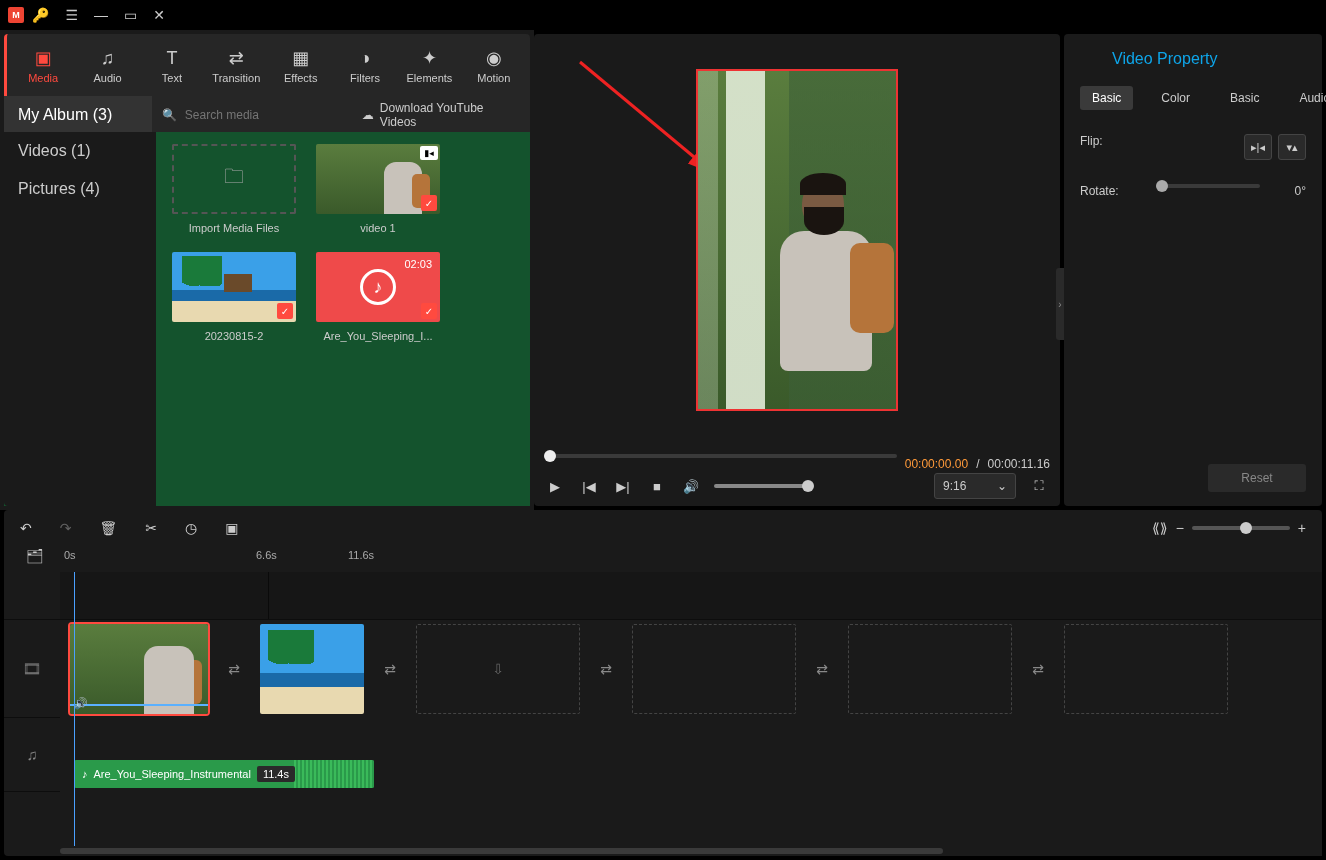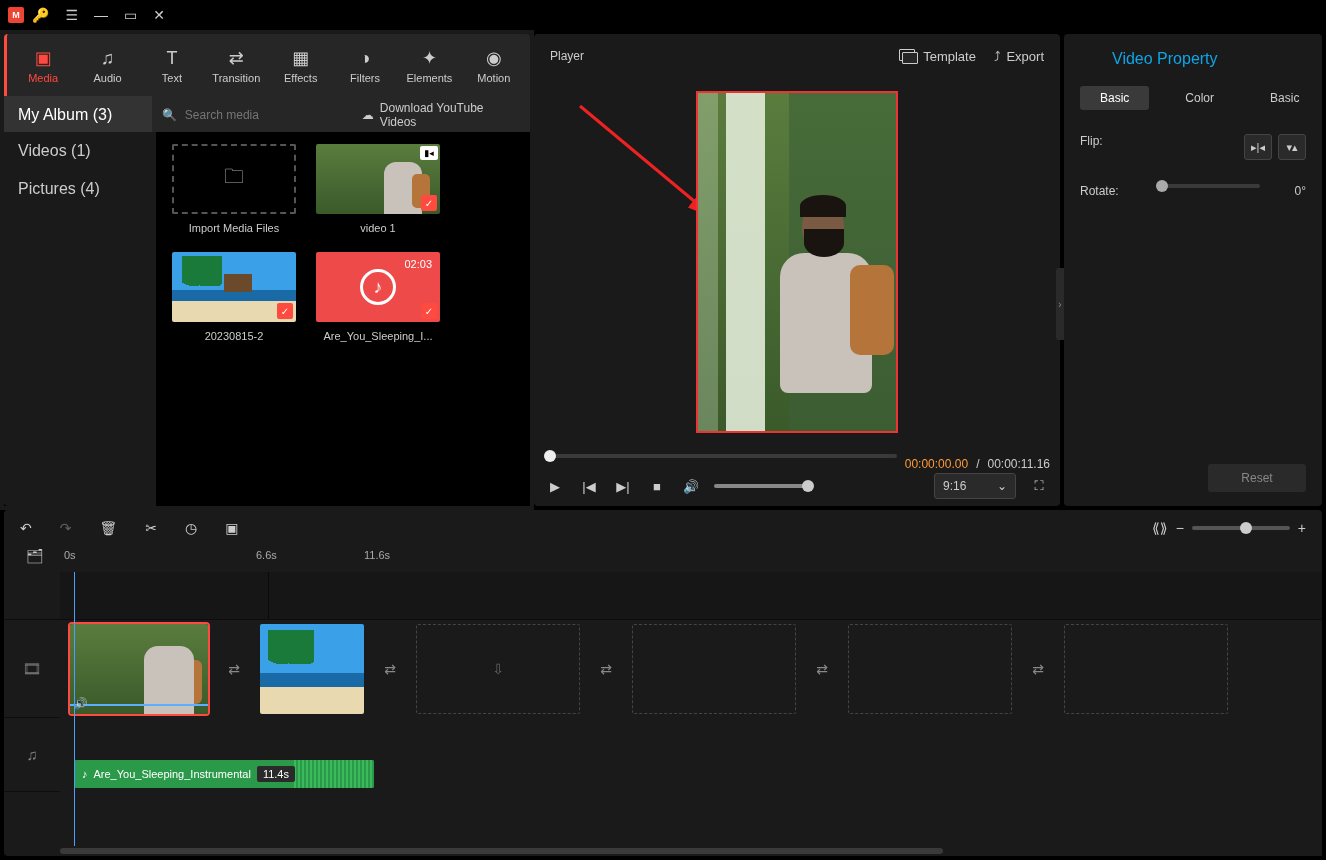--- a/index.html
+++ b/index.html
@@ -18,21 +18,21 @@
 .ribbon-item.active { color:#ff4a3f; }
 .ribbon-item .ric { font-size:18px; height:20px; display:flex; align-items:center; justify-content:center;}
 .ribbon-item .rlabel { font-size:11px; }
 .media-row { height:34px; display:flex; align-items:center; margin:0 4px;}
 .sidebar { width:152px; background:#1a1a1a; border-radius:0 0 0 4px;}
 .sidebar-item { padding:10px 14px; font-size:16px; color:#ccc; cursor:pointer;}
 .sidebar-item.active { background:#333; color:#fff;}
 .search-bar { flex:1; background:#262626; height:34px; display:flex; align-items:center; padding:0 10px; color:#888;}
 .search-bar input { background:transparent; border:none; color:#ccc; outline:none; font-size:12px; margin-left:8px; flex:1;}
 .dl-btn { background:#262626; height:34px; display:flex; align-items:center; padding:0 12px; gap:6px; color:#ccc; font-size:12px; cursor:pointer;}
-.media-body { display:flex; flex:1; margin:0 4px 4px 4px; background:#000000;}
+.media-body { display:flex; flex:1; margin:0 4px 4px 4px; background:#14532d;}
 .media-grid { flex:1; padding:12px 6px; display:flex; flex-wrap:wrap; align-content:flex-start; gap:0;}
 .media-item { width:140px; margin:0 2px 18px 2px; display:flex; flex-direction:column; align-items:center; gap:8px;}
 .thumb { width:124px; height:70px; border-radius:2px; position:relative; background:#333;}
 .thumb.import { border:2px dashed #555; background:transparent; display:flex; align-items:center; justify-content:center; color:#aaa; font-size:20px;}
 .thumb-badge { position:absolute; bottom:3px; right:3px; width:16px; height:16px; background:#ff4a3f; border-radius:2px; display:flex; align-items:center; justify-content:center; color:#fff; font-size:10px;}
 .thumb-cam { position:absolute; top:2px; right:2px; width:18px; height:14px; background:#fff; border-radius:2px; display:flex; align-items:center; justify-content:center; font-size:9px; color:#000;}
 .thumb-dur { position:absolute; top:6px; right:8px; font-size:11px; color:#fff;}
 .media-label { font-size:11px; color:#ccc; text-align:center; max-width:124px; overflow:hidden; text-overflow:ellipsis; white-space:nowrap;}
 .audio-thumb { background:#ef4a4a; display:flex; align-items:center; justify-content:center;}
 .audio-thumb .note { width:36px; height:36px; border:3px solid #fff; border-radius:50%; display:flex; align-items:center; justify-content:center; color:#fff; font-size:18px;}
@@ -58,21 +58,21 @@
 .pp-time { font-size:12px;margin-top:15px;}
 .pp-cur { color:#ff9a3a;}
 .player-controls { height:40px; display:flex; align-items:center; padding:0 10px; gap:12px;}
 .pc-btn { width:22px; height:22px; display:flex; align-items:center; justify-content:center; color:#ccc; cursor:pointer; font-size:13px;}
 .vol-track { width:94px; height:4px; background:#888; border-radius:2px; position:relative;}
 .vol-track::after{content:"";position:absolute;right:-6px;top:-4px;width:12px;height:12px;background:#ccc;border-radius:50%;}
 .aspect-sel { margin-left:auto; width:82px; height:26px; background:#2a2a2a; border:1px solid #444; border-radius:3px; display:flex; align-items:center; padding:0 8px; font-size:12px; color:#ccc; justify-content:space-between;}
 .right-panel { width:258px; background:#1a1a1a; margin:4px 4px 4px 0; border-radius:4px; padding:16px 16px 0 16px; position:relative;}
 .right-panel h3 { font-size:16px; font-weight:normal; color:#0ea5e9; margin-bottom:18px;margin-left:32px;}
 .prop-tabs { display:flex; gap:16px; margin-bottom:24px;}
-.prop-tab { font-size:12px; color:#ccc; padding:5px 20px; cursor:pointer; border-radius:3px;}
+.prop-tab { font-size:12px; color:#ccc; padding:5px 12px; cursor:pointer; border-radius:3px;}
 .prop-tab.active { background:#3a3a3a; color:#fff;}
 .prop-row { display:flex; margin-bottom:24px; font-size:12px;}
 .prop-row .plabel { width:64px; color:#ccc;}
 .flip-btn { width:28px; height:26px; background:#2a2a2a; border:1px solid #444; border-radius:3px; margin-left:6px; display:flex; align-items:center; justify-content:center; cursor:pointer; font-size:11px;}
 .rot-slider { flex:1; height:4px; background:#3a3a3a; border-radius:2px; margin:0 12px; position:relative;}
 .rot-slider::before{content:"";position:absolute;left:0;top:-4px;width:12px;height:12px;background:#aaa;border-radius:50%;}
 .rot-val { width:34px; text-align:right; color:#ccc;}
 .collapse-tab { position:absolute; left:-8px; top:234px; width:8px; height:72px; background:#2a2a2a; border-radius:3px 0 0 3px; display:flex; align-items:center; justify-content:center; font-size:10px; color:#888;}
 .reset-btn { position:absolute; bottom:14px; right:16px; width:98px; height:28px; background:#2a2a2a; border-radius:3px; display:flex; align-items:center; justify-content:center; color:#888; font-size:12px;}
 .timeline { flex:1; background:#1a1a1a; display:flex; flex-direction:column; margin:0 4px 4px 4px; border-radius:4px; min-height:0;}
@@ -215,31 +215,20 @@
               <div class="note">♪</div>
               <div class="thumb-badge">✓</div>
             </div>
             <div class="media-label">Are_You_Sleeping_I...</div>
           </div>
         </div>
       </div>
     </div>
 
     <div class="player-panel">
-      <div class="player-header">
-        <div class="ptitle">Player</div>
-        <div class="hbtn">
-            <span class="stack-ic"></span>
-            <span>Template</span>
-          </div>
-        <div class="hbtn">
-            <span>⤴</span>
-            <span>Export</span>
-          </div>
-      </div>
       <div class="preview-area">
         <svg class="arrow-svg" width="160" height="140">
           <defs>
               <marker id="ah" markerWidth="10" markerHeight="10" refX="8" refY="3" orient="auto">
                 <path d="M0,0 L0,6 L9,3 z" fill="#e22"></path>
               </marker>
             </defs>
           <line x1="6" y1="6" x2="138" y2="116" stroke="#e22" stroke-width="3" marker-end="url(#ah)"></line>
         </svg>
         <div class="preview-frame">
@@ -312,21 +301,21 @@
         <span class="tl-tool">⟪⟫</span>
         <span class="tl-tool">−</span>
         <div class="tl-zoom-track"></div>
         <span class="tl-tool">+</span>
       </div>
     </div>
     <div class="tl-ruler">
       <span style="position:absolute;left:22px;top:2px;" class="tl-tool">🗂</span>
       <span class="tick" style="left:60px">0s</span>
       <span class="tick" style="left:252px">6.6s</span>
-      <span class="tick" style="left:360px">11.6s</span>
+      <span class="tick" style="left:344px">11.6s</span>
     </div>
     <div class="tl-body">
       <div class="tl-gutter">
         <div class="grow"></div>
         <div class="grow vid">
             <div class="gic">🎞</div>
           </div>
         <div class="grow aud">
             <div class="gic">♫</div>
           </div>

